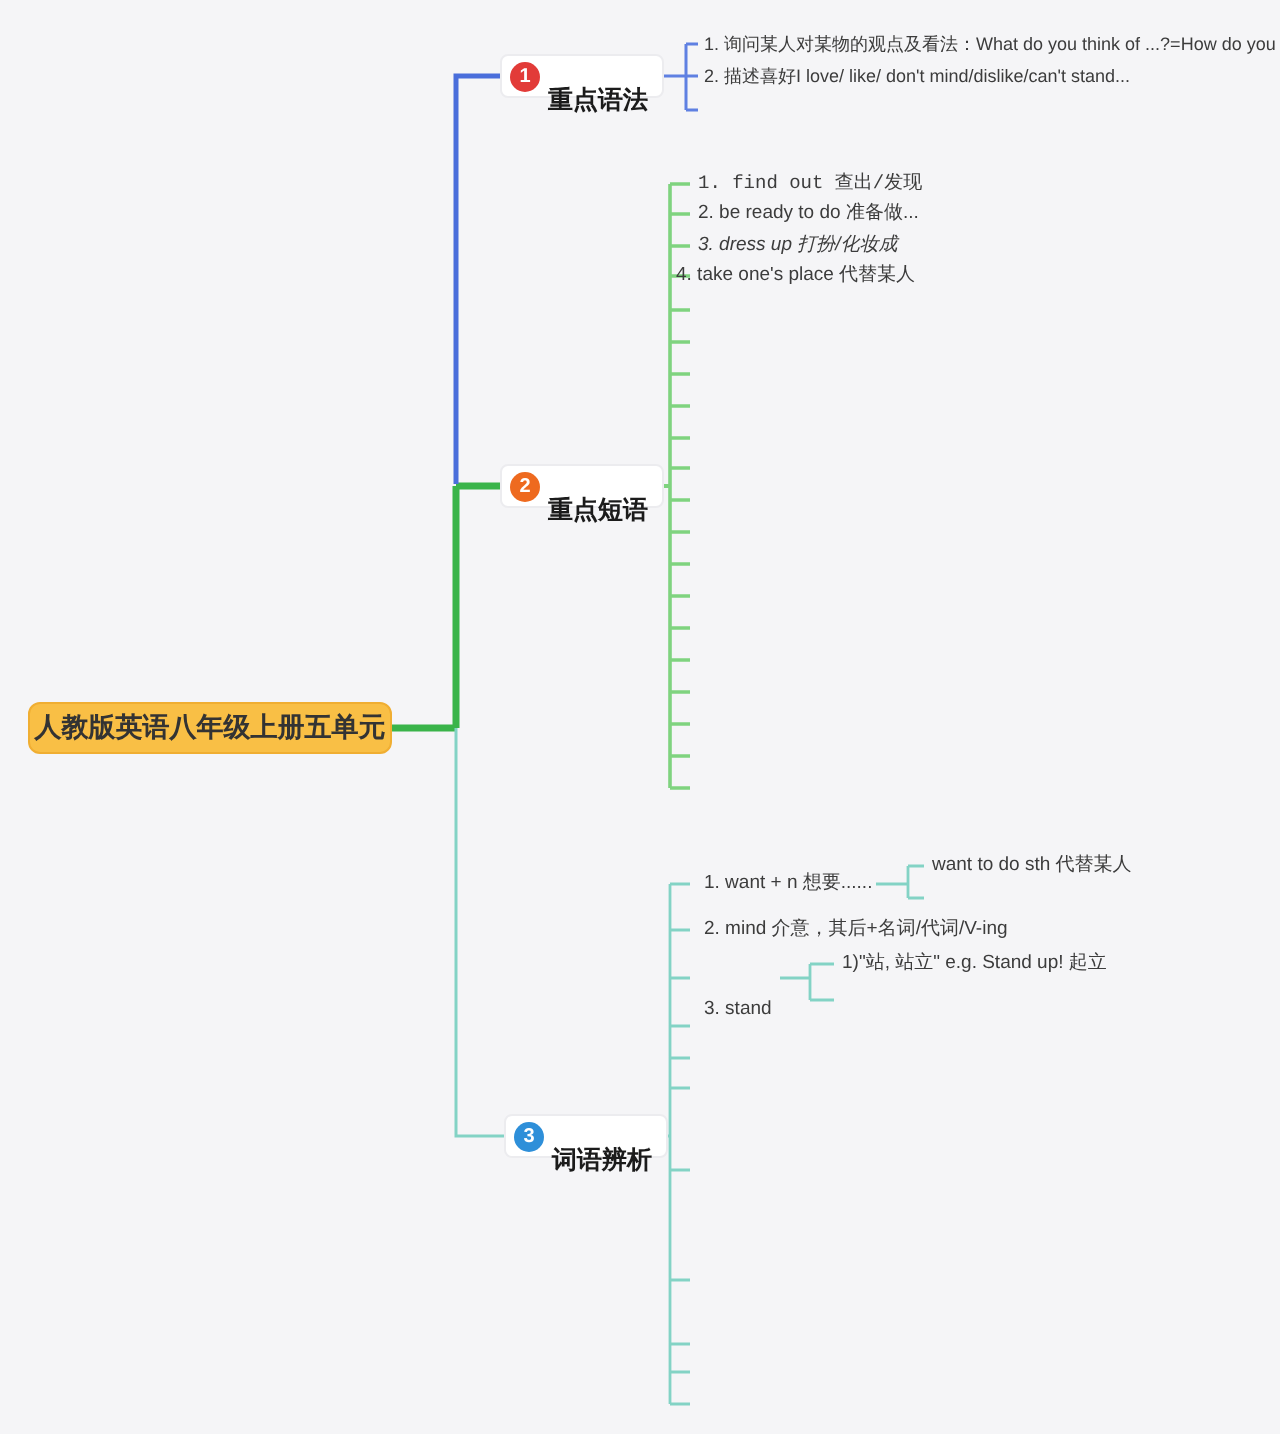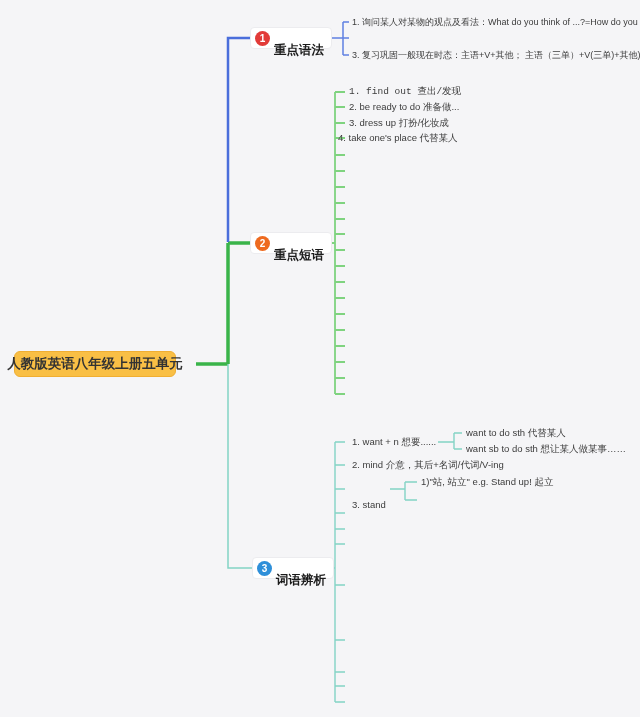--- a/index.html
+++ b/index.html
@@ -7,21 +7,21 @@
     width:640px;height:717px;
     background:#f5f5f7;
     font-family:"Liberation Sans","DejaVu Sans",sans-serif;
     position:relative;overflow:hidden;
   }
   .canvas{position:absolute;inset:0;width:640px;height:717px;}
   svg.connectors{position:absolute;left:0;top:0;pointer-events:none;}
 
   
   .root-node{
-    position:absolute;left:14px;top:351px;width:162px;height:26px;
+    position:absolute;left:14px;top:351px;width:182px;height:26px;
     background:#f9bf45;border:1px solid #f0ae32;border-radius:6px;
     display:flex;align-items:center;justify-content:center;
     font-size:13.5px;font-weight:bold;color:#333;
     white-space:nowrap;box-sizing:border-box;
   }
 
   
   .branch-label{
     position:absolute;height:22px;
     background:#ffffff;border:1px solid #ececef;border-radius:4px;
@@ -92,28 +92,27 @@
     <span class="badge badge-2">2</span>
     <span class="branch-text">重点短语</span>
   </div>
 
   <div class="branch-label" style="left:252px;top:557px;">
     <span class="badge badge-3">3</span>
     <span class="branch-text">词语辨析</span>
   </div>
 
   <div class="item" style="left:352px;top:16px;">1. 询问某人对某物的观点及看法：What do you think of ...?=How do you like...?</div>
-  <div class="item" style="left:352px;top:49px;">3. 复习巩固一般现在时态：主语+V+其他； 主语（三单）+V(三单)+其他)</div>
+  <div class="item" style="left:352px;top:32px;">2. 描述喜好I love/ like/ don't mind/dislike/can't stand...</div>
 
   <div class="item item-lg" style="left:349px;top:86px;font-family:Liberation Mono, monospace;">1. find out 查出/发现</div>
   <div class="item item-lg" style="left:349px;top:101px;">2. be ready to do 准备做...</div>
-  <div class="item item-lg" style="left:349px;top:117px;">3. dress up 打扮/化妆成</div>
+  <div class="item item-lg" style="left:349px;top:117px;font-style:italic;">3. dress up 打扮/化妆成</div>
   <div class="item item-lg" style="left:338px;top:132px;">4. take one's place 代替某人</div>
 
   <div class="item item-lg" style="left:352px;top:436px;">1. want + n 想要......</div>
   <div class="item item-lg" style="left:352px;top:459px;">2. mind 介意，其后+名词/代词/V-ing</div>
   <div class="item item-lg" style="left:352px;top:499px;">3. stand</div>
 
   <div class="item item-lg" style="left:466px;top:427px;">want to do sth 代替某人</div>
-  <div class="item item-lg" style="left:466px;top:443px;">want sb to do sth 想让某人做某事……</div>
   <div class="item item-lg" style="left:421px;top:476px;">1)"站, 站立" e.g. Stand up! 起立</div>
 
 </div>
 
 </body></html>

